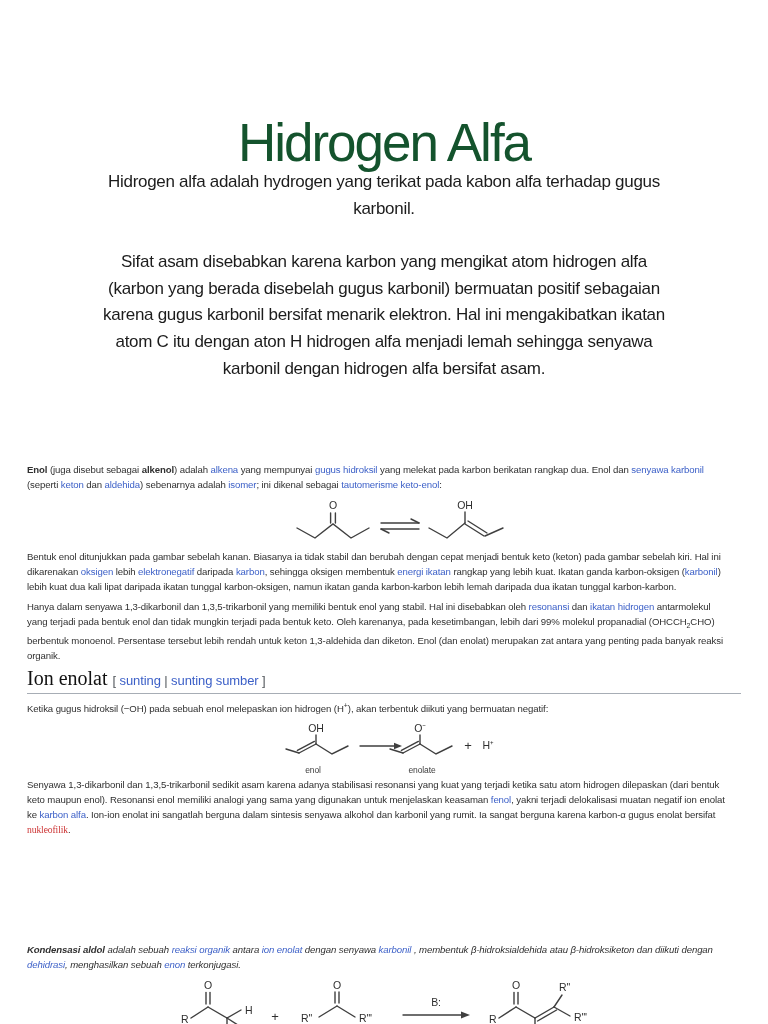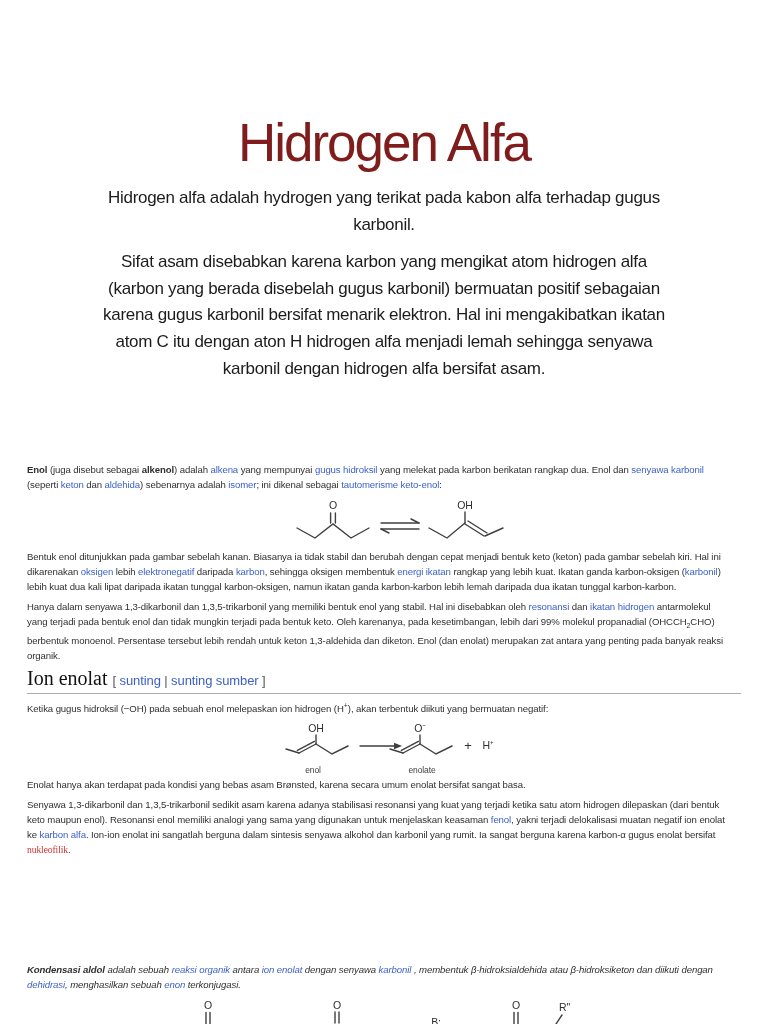--- a/index.html
+++ b/index.html
@@ -3,28 +3,28 @@
 <meta charset="utf-8">
 <style>
   html,body{margin:0;padding:0;}
   body{
     width:768px;height:1024px;position:relative;overflow:hidden;
     background:#ffffff;font-family:"Liberation Sans",sans-serif;
   }
   
   .slide-title{
     position:absolute;top:76px;left:0;width:768px;text-align:center;
-    font-size:53px;letter-spacing:-2px;color:#7f1d1d;font-weight:400;
+    font-size:53px;letter-spacing:-2px;color:#14532d;font-weight:400;
   }
   .intro{
     position:absolute;left:50%;transform:translateX(-50%);
     width:572px;text-align:center;color:#1c1c1c;
     font-size:17px;line-height:1.57;letter-spacing:-0.3px;
   }
-  .intro-1{top:168px;}
+  .intro-1{top:152px;}
   .intro-2{top:232px;}
   
   .wiki{
     position:absolute;left:27px;top:462px;width:714px;
     font-size:9.6px;line-height:15px;letter-spacing:-0.1px;
     color:var(--text,#303030);
   }
   .wiki p{margin:0 10px 5px 0;}
   .wlink{color:var(--link-blue,#3b5fc7);text-decoration:none;cursor:pointer;}
   .rlink{color:var(--red-link,#cc3333);text-decoration:none;cursor:pointer;font-family:Liberation Serif, serif;}
@@ -121,21 +121,20 @@
         <line class="bond" x1="136.4" y1="20.4" x2="119.4" y2="29.4"></line>
         <line class="bond" x1="121" y1="32" x2="108" y2="28"></line>
         <polyline class="bond" points="138,23 154,33 170,25"></polyline>
         <text class="cap" x="140" y="52" text-anchor="middle">enolate</text>
       </g>
       <text class="big" x="186" y="29" text-anchor="middle">+</text>
       <text class="atom" x="206" y="28" text-anchor="middle">H⁺</text>
     </svg>
   </div>
 
-  <p><span>Enolat hanya akan terdapat pada kondisi yang bebas asam Brønsted, karena secara umum enolat bersifat sangat basa.</span></p>
   <p><span>Senyawa 1,3-dikarbonil dan 1,3,5-trikarbonil sedikit asam karena adanya stabilisasi resonansi yang kuat yang terjadi ketika satu atom hidrogen dilepaskan (dari bentuk keto maupun enol). Resonansi enol memiliki analogi yang sama yang digunakan untuk menjelaskan keasaman </span><a class="wlink">fenol</a><span>, yakni terjadi delokalisasi muatan negatif ion enolat ke </span><a class="wlink">karbon alfa</a><span>. Ion-ion enolat ini sangatlah berguna dalam sintesis senyawa alkohol dan karbonil yang rumit. Ia sangat berguna karena karbon-α gugus enolat bersifat </span><a class="rlink">nukleofilik</a><span>.</span></p>
 
   <p class="p-kondensasi"><b>Kondensasi aldol</b><span> adalah sebuah </span><a class="wlink">reaksi organik</a><span> antara </span><a class="wlink">ion enolat</a><span> dengan senyawa </span><a class="wlink">karbonil</a><span> , membentuk β-hidroksialdehida atau β-hidroksiketon dan diikuti dengan </span><a class="wlink">dehidrasi</a><span>, menghasilkan sebuah </span><a class="wlink">enon</a><span> terkonjugasi.</span></p>
 
   <div class="diag diag-aldol">
     <svg width="430" height="58" viewBox="0 0 430 58">
       <g>
         <text class="rg" x="6" y="46">R</text>
         <line class="bond" x1="16" y1="41" x2="33" y2="30"></line>
         <text class="atom" x="33" y="12" text-anchor="middle">O</text>

